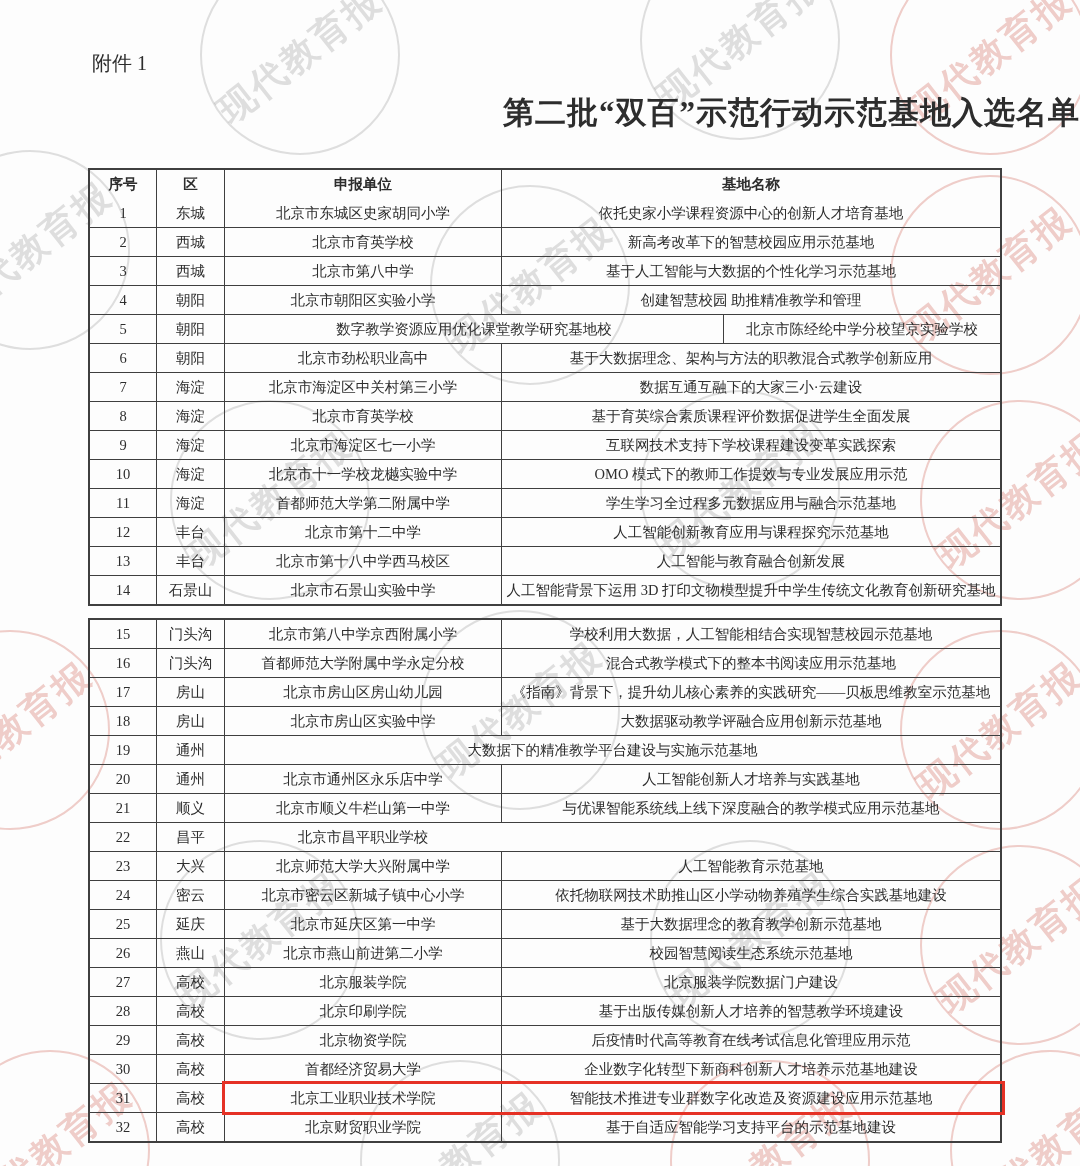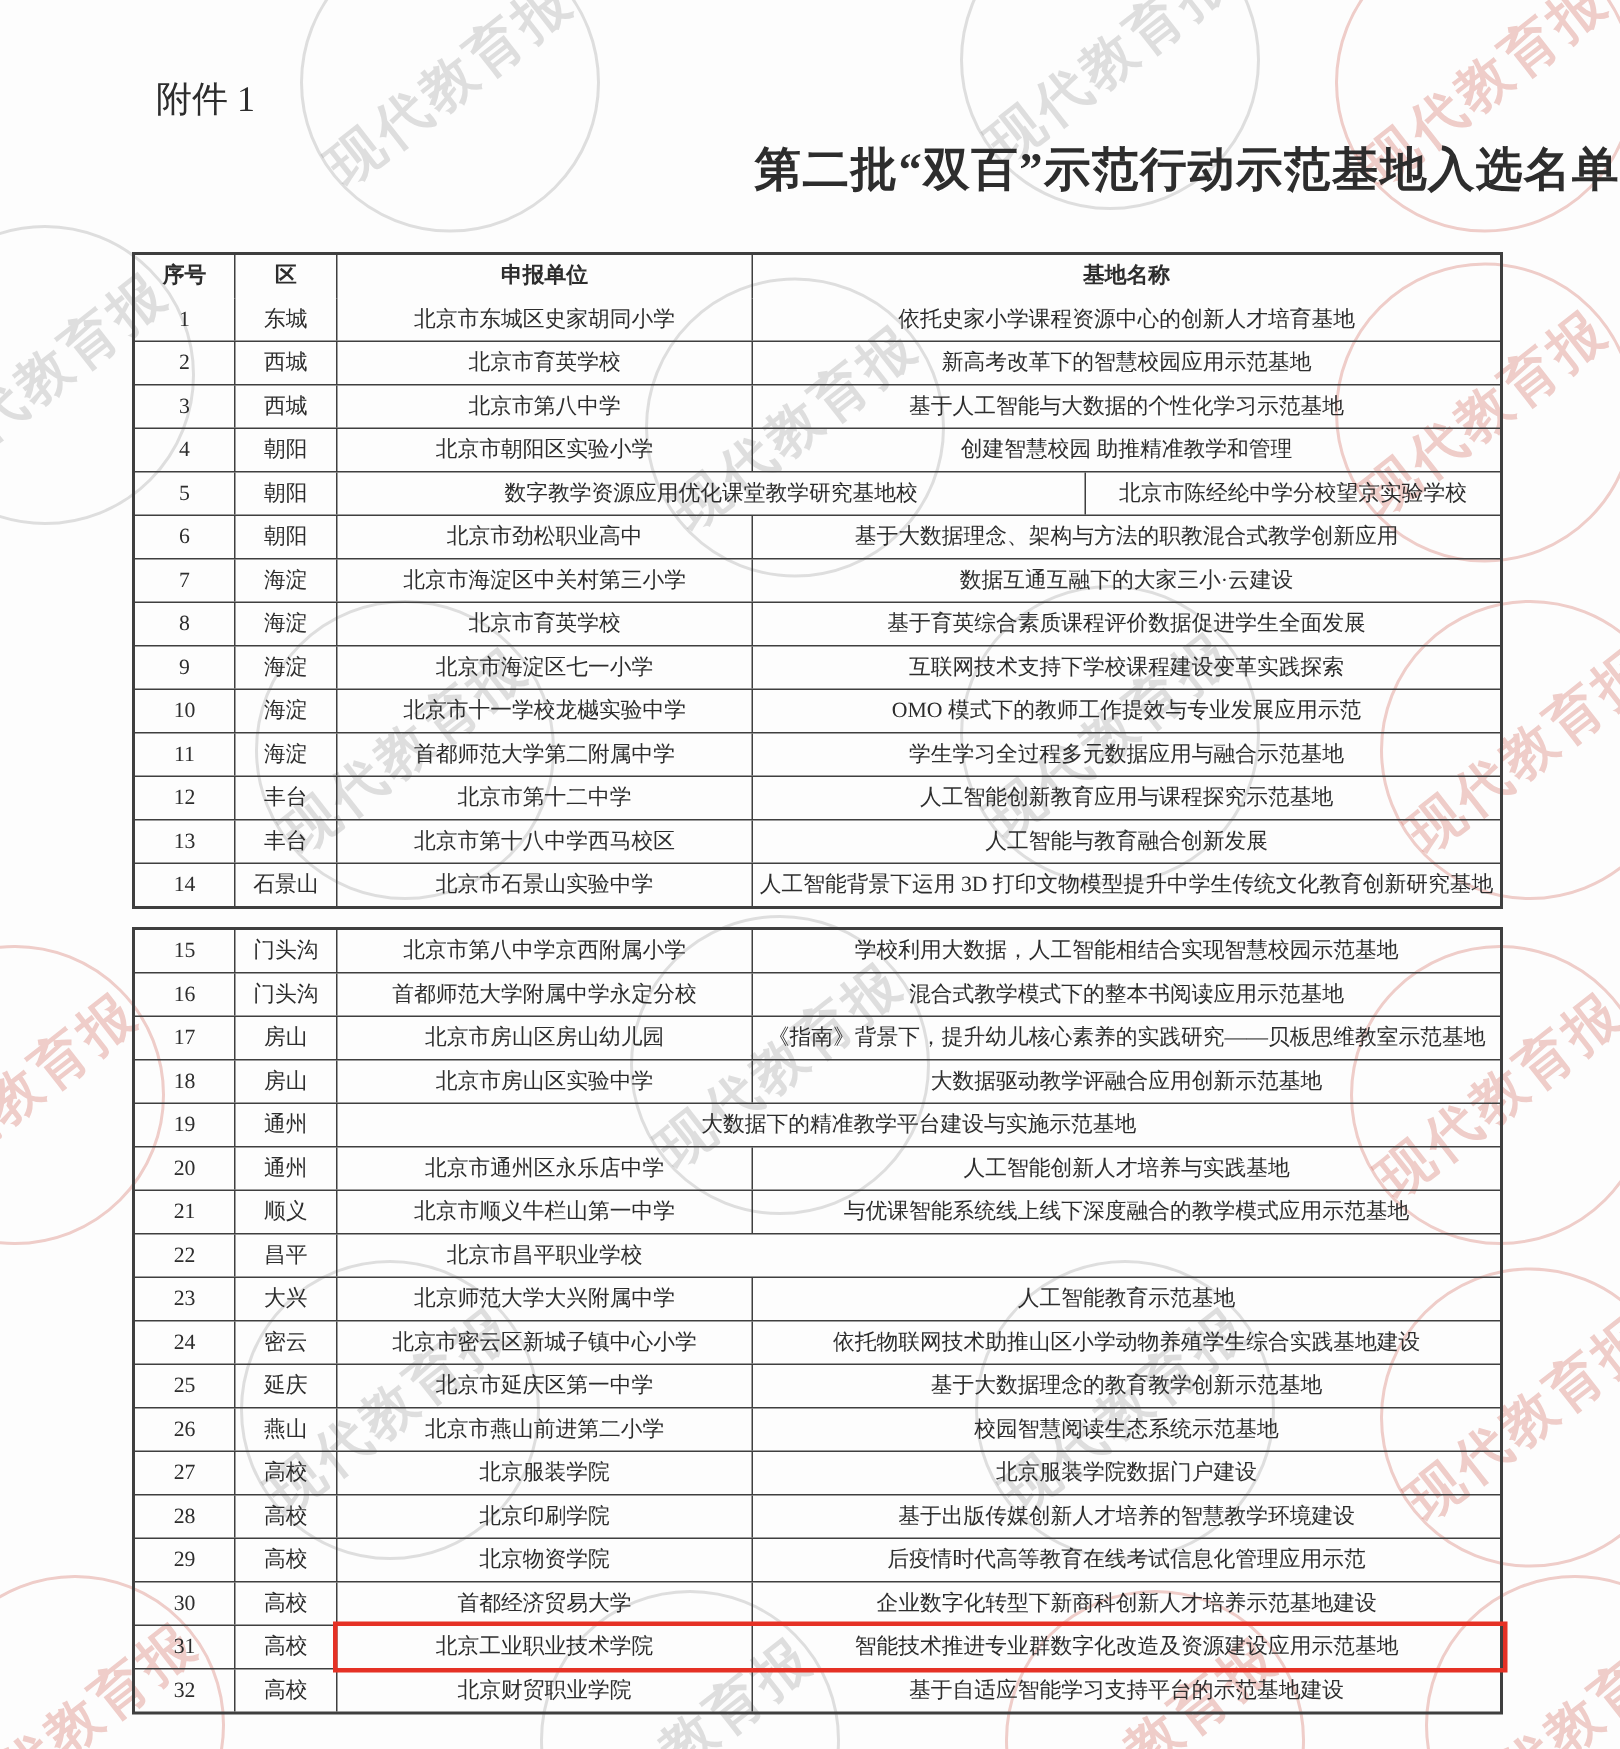--- a/index.html
+++ b/index.html
@@ -29,22 +29,21 @@
     font-size:36px;
     font-weight:bold;
     letter-spacing:3px;
     white-space:nowrap;
   }
   .stamp.gray { color:rgba(145,145,145,0.28); }
   .stamp.pink { color:rgba(210,110,100,0.34); }
   
   .attach {
     position:absolute; left:92px; top:50px;
-    font-size:24px;
-    margin-left:12px;
+    font-size:20px;
   }
   .title {
     position:absolute; left:0; top:92px; width:100%;
     text-align:right;
     font-size:31px; font-weight:bold;
     letter-spacing:1px;
   }
   
   .tables { position:absolute; left:88px; top:168px; width:914px; }
   .tblock {

